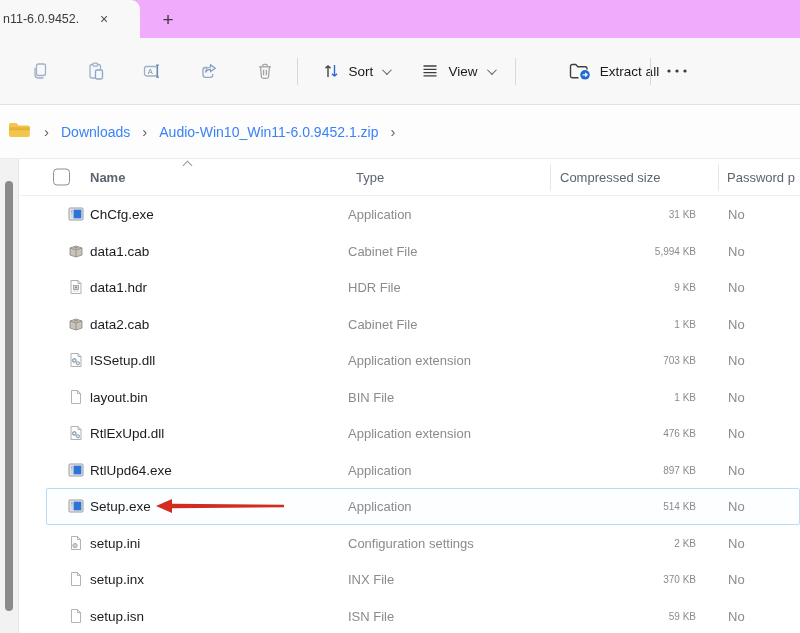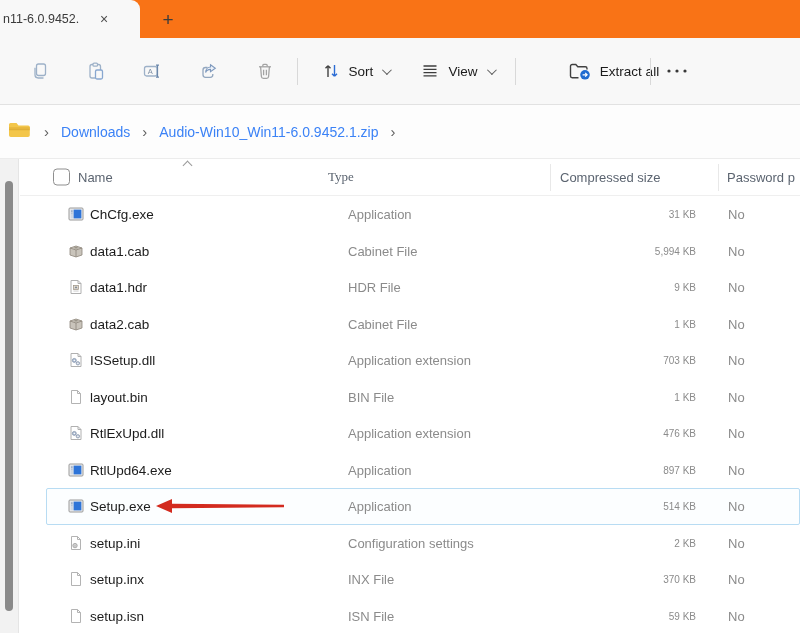--- a/index.html
+++ b/index.html
@@ -1,21 +1,21 @@
 <!DOCTYPE html>
 <html><head>
 <meta charset="utf-8">
 <style>
   * { margin:0; padding:0; box-sizing:border-box; }
   html,body { width:800px; height:633px; overflow:hidden; }
   body { font-family:"Liberation Sans", sans-serif; background:#fff; }
   #screen { position:relative; width:800px; height:633px; background:#fff; overflow:hidden; }
 
   
-  .tabbar { position:absolute; top:0; left:0; width:800px; height:38px; background:#f97316; }
+  .tabbar { position:absolute; top:0; left:0; width:800px; height:38px; background:#f0abfc; }
   .tab-active { position:absolute; left:-14px; top:0; width:154px; height:38px; background:#f8f8f8;
                 border-radius:9px 9px 0 0; }
   .tab-title { position:absolute; left:17px; top:12px; font-size:12.5px; color:#3b3b3b; width:92px;
                white-space:nowrap; overflow:hidden; }
   .tab-close { position:absolute; left:108px; top:9px; width:20px; height:20px; border-radius:4px;
                display:flex; align-items:center; justify-content:center; font-size:14px; color:#4f4f4f; cursor:default; }
   .new-tab { position:absolute; left:154px; top:8px; width:28px; height:24px; display:flex; align-items:center;
              justify-content:center; font-size:19px; font-weight:300; color:#3c3c3c; }
 
   
@@ -187,23 +187,23 @@
     <span class="bc-sep">›</span>
   </div>
 
   <div class="filearea">
     <div class="vscroll">
       <div class="vthumb"></div>
     </div>
 
     <div class="listhead">
       <span class="checkbox"></span>
-      <span class="hcell" style="left:58px;">Name</span>
+      <span class="hcell" style="left:70px;font-weight:bold;">Name</span>
       <span class="sort-caret"></span>
-      <span class="hcell" style="left:308px;font-family:Liberation Serif, serif;">Type</span>
+      <span class="hcell" style="left:336px;">Type</span>
       <div class="hsep" style="left:530px;"></div>
       <span class="hcell" style="left:540px;">Compressed size</span>
       <div class="hsep" style="left:698px;"></div>
       <span class="hcell" style="left:707px;">Password p</span>
     </div>
 
     <div class="rows">
         <div class="row">
 
     <span class="file-icon">

